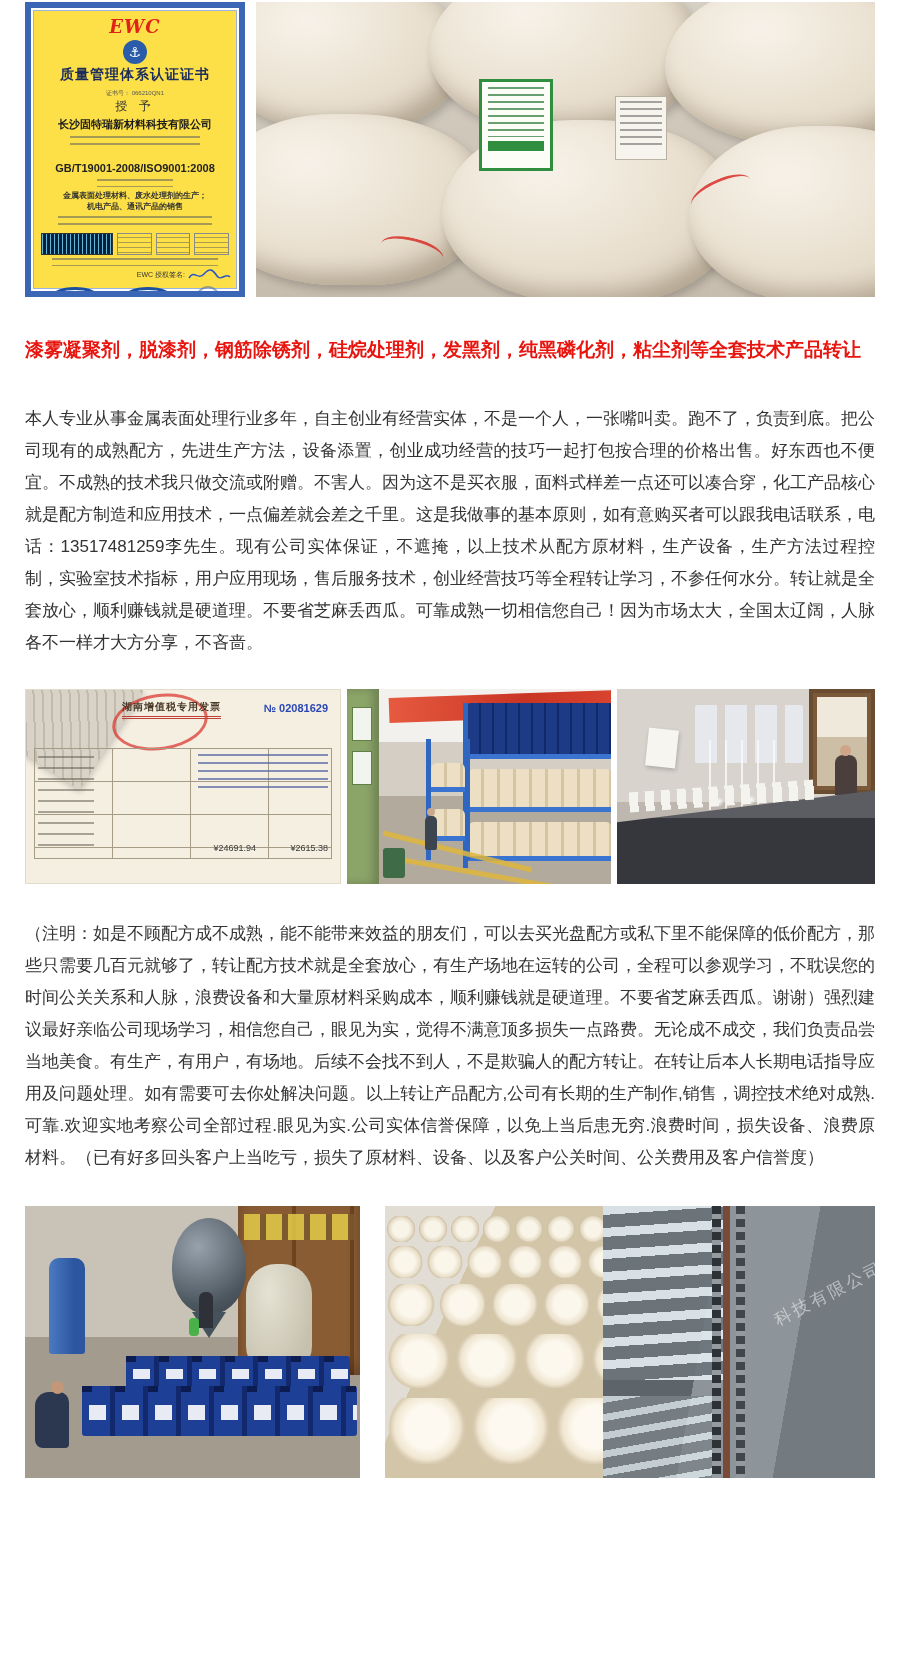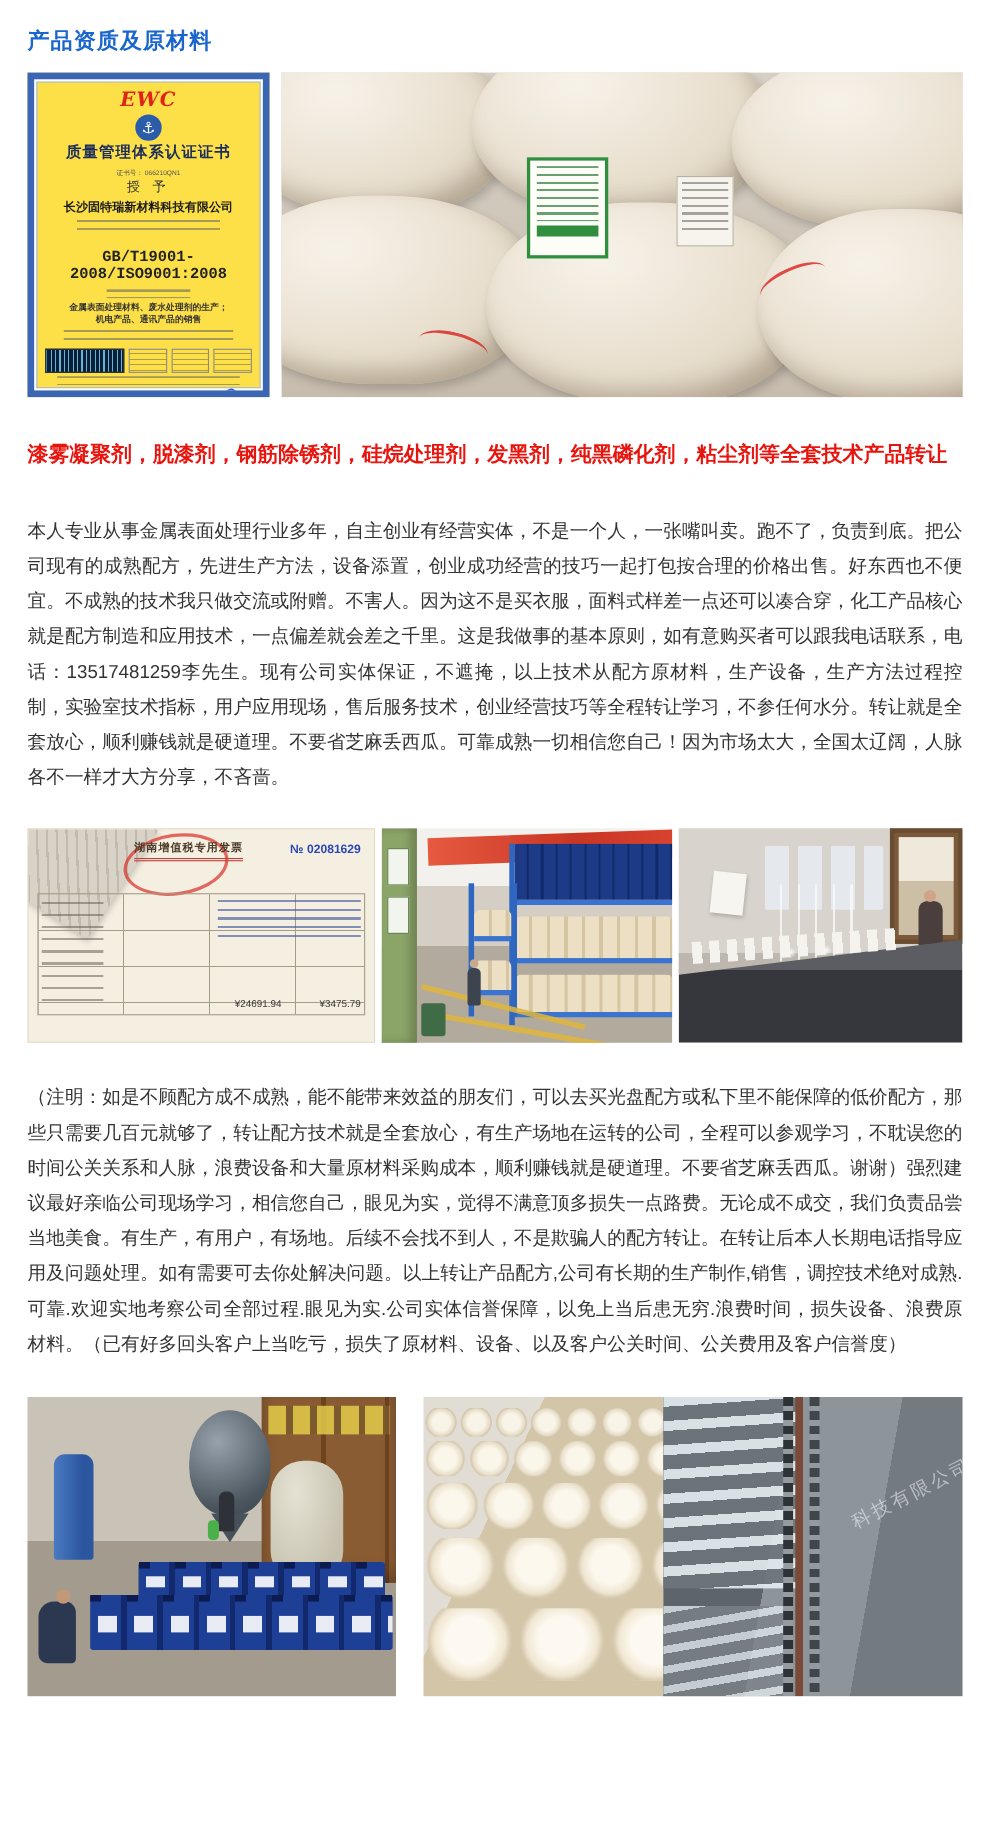--- a/index.html
+++ b/index.html
@@ -51,21 +51,21 @@
   }
   .cert-inner > * { position:relative; }
   .cert-brand { font-family:"DejaVu Serif",serif; font-style:italic; font-weight:bold;
                 font-size:18px; color:#e02318; letter-spacing:1px; }
   .cert-emblem { width:24px; height:24px; margin:3px auto 2px; border-radius:50%;
                  background:#2a5caa; color:#fff; font-size:14px; line-height:24px; }
   .cert-title { font-size:14px; font-weight:900; color:#1c2d5c; letter-spacing:1px; margin-top:2px; }
   .cert-no { font-size:6px; color:#555; margin-top:5px; }
   .cert-award { font-size:12px; color:#333; margin-top:0; letter-spacing:4px; }
   .cert-company { font-size:11px; font-weight:bold; color:#1c1c1c; margin-top:2px; }
-  .cert-standard { font-size:14px; font-weight:bold; color:#222; margin-top:17px;font-family:Liberation Mono, monospace; }
+  .cert-standard { font-size:11px; font-weight:bold; color:#222; margin-top:17px; }
   .cert-scope { font-size:8px; font-weight:bold; color:#333; line-height:11px; }
   .cert-strip { display:flex; align-items:center; gap:4px; margin:4px 2px 2px; }
   .cert-holo { width:72px; height:22px; border:1px solid #333; background:
       #0c1e38 repeating-linear-gradient(90deg, rgba(120,220,255,.8) 0 1px, transparent 1px 4px); }
   .cert-cell { flex:1; height:22px; border:1px solid #8a8a8a; background:
       repeating-linear-gradient(to bottom, rgba(90,90,90,.5) 3px 4px, transparent 4px 8px); }
   .cert-signrow { display:flex; justify-content:flex-end; align-items:center; gap:2px; margin-top:2px; }
   .cert-sign { font-size:7px; color:#333; }
   .cert-badges { display:flex; justify-content:space-around; align-items:center; margin-top:4px; }
   .badge-oval { width:50px; height:22px; border:3px solid #1d4fa0; border-radius:50%;
@@ -207,21 +207,20 @@
     background:repeating-linear-gradient(180deg,#2d3236 0 8px, #959ca1 8px 13px); }
   .mt-bar { position:absolute; top:0; bottom:0; width:7px; background:#7a4938; }
   .mt-watermark { position:absolute; right:-14px; top:28%; transform:rotate(-27deg);
     color:rgba(255,255,255,.5); font-size:17px; letter-spacing:3px; }
 </style>
 </head>
 <body>
 
 <div class="page">
 
-  <h2 class="page-title">产品资质及原材料</h2>
 
   <div class="row row1">
 
     <figure class="photo cert">
       <div class="cert-inner">
         <div class="cert-map"></div>
         <div class="cert-brand">EWC</div>
         <div class="cert-emblem">⚓</div>
         <div class="cert-title">质量管理体系认证证书</div>
         <div class="cert-no">证书号： 066210QN1</div>
@@ -284,21 +283,21 @@
 
     <figure class="photo invoice">
       <div class="inv-corner"></div>
       <div class="inv-stamp"></div>
       <div class="inv-title">湖南增值税专用发票</div>
       <div class="inv-no">№ 02081629</div>
       <div class="inv-grid"></div>
       <div class="inv-matrix"></div>
       <div class="inv-leftbars"></div>
       <div class="inv-amt1">¥24691.94</div>
-      <div class="inv-amt2">¥3475.79</div>
+      <div class="inv-amt2">¥2615.38</div>
     </figure>
 
     <figure class="photo warehouse">
       <div class="wh-banner"></div>
       <div class="wh-greenwall">
         <div class="wh-poster" style="top:18px"></div>
         <div class="wh-poster" style="top:62px"></div>
       </div>
       <div class="wh-rack" style="left:44%;top:14px;right:-6px;bottom:16px">
         <div class="wh-cans"></div>

